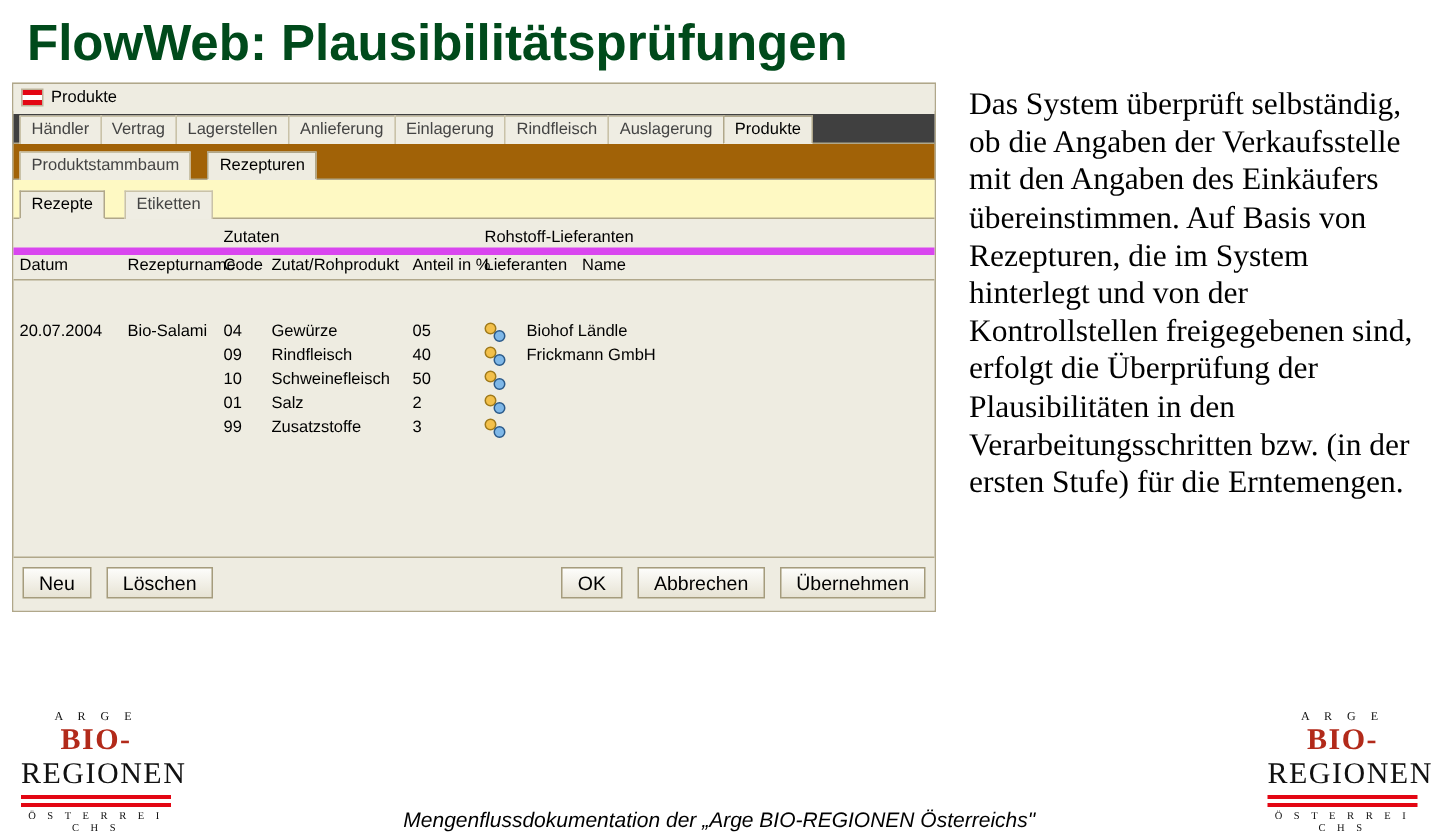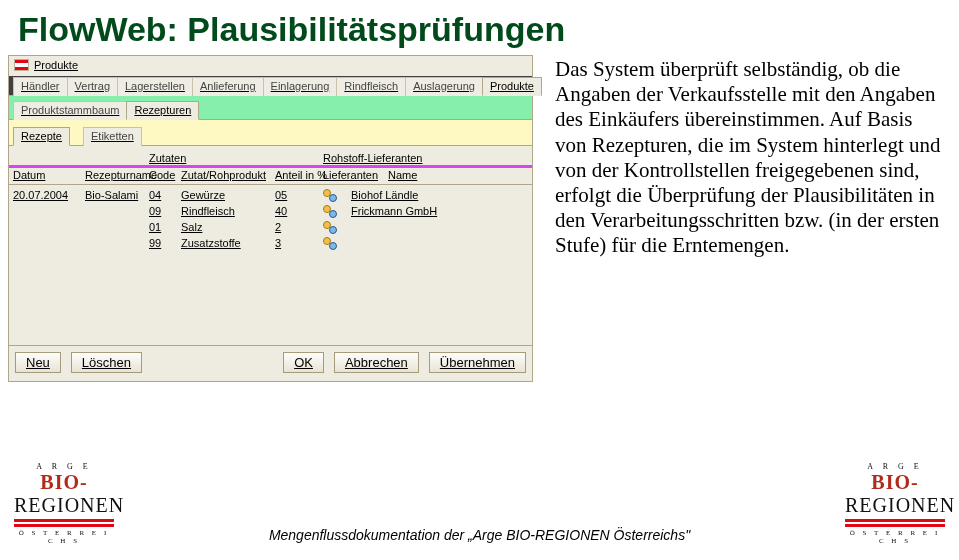--- a/index.html
+++ b/index.html
@@ -13,27 +13,26 @@
   }
   .title {
     color: #004a1b;
     font-size: 34px;
     font-weight: bold;
     padding: 10px 18px 6px 18px;
   }
   .content-row { display: flex; padding: 0 16px 0 8px; gap: 22px; }
   
   .app {
-    width: 525px;
+    width: 616px;
     background: #eeece1;
     border: 1px solid #b0a78a;
     font-size: 11px;
     color: #000;
     font-family: Tahoma, Verdana, sans-serif;
-    text-decoration: underline;
   }
   .app-header {
     display: flex; align-items: center; gap: 5px;
     padding: 3px 5px;
     background: #eeece1;
   }
   .bio-icon {
     width: 15px; height: 12px; display: inline-block;
     background: linear-gradient(to bottom,#e30613 0 33%,#fff 33% 66%,#e30613 66% 100%);
     border:1px solid #bdb39a;
@@ -59,45 +58,45 @@
   .tab.active {
     background: #eeece1;
     border-color: #b0a78a;
     color: #000;
     font-weight: normal;
     z-index: 2;
     top: 1px;
     border-bottom: 1px solid #eeece1;
   }
   .sub-tab-strip {
-    display: flex; gap: 0; padding: 4px 4px 0 4px;
-    border-bottom: 1px solid #b0a78a;
-    background:#86efac;
+    display: flex; gap: 12px; padding: 4px 4px 0 4px;
+    border-bottom: 1px solid #b0a78a;
+    background:#a16207;
   }
   .sub-tab-strip .tab { font-size: 11px; }
   .inner-tab-strip {
     display: flex; gap: 14px; padding: 6px 4px 0 4px;
     border-bottom: 1px solid #b0a78a;
     background:#fef9c3;
   }
   .inner-tab-strip .tab { font-size:11px; }
   .col-headers {
     display: flex; align-items: flex-end;
     padding: 6px 4px 1px 4px;
-    border-bottom: 3px solid #d946ef;
+    border-bottom: 5px solid #d946ef;
     background: #eeece1;
   }
   .col-headers .hlabel { color:#000; font-size:11px; }
   .sub-row {
     display: flex; align-items: center;
     padding: 1px 4px 3px 4px;
     border-bottom: 1px solid #b0a78a;
     background: #eeece1;
   }
-  .table-body { padding: 2px 4px 50px 4px; min-height: 160px; }
+  .table-body { padding: 2px 4px 50px 4px; min-height: 160px; margin-top: 24px; }
   .trow { display: flex; align-items: center; padding: 2px 0; }
   .cell { font-size: 11px; color:#000; }
   .c-date { width: 60px; }
   .c-recipe { width: 76px; padding-left: 12px; }
   .c-code { width: 32px; text-align:left;}
   .c-zutat { width: 94px; }
   .c-anteil { width: 48px; text-align:left;}
   .c-lief { width: 28px; display:flex; align-items:center; }
   .c-name { flex:1; }
   .pp { width:15px; height:12px; display:inline-block; position:relative;}
@@ -116,21 +115,21 @@
   .desc {
     flex: 1;
     font-family: "Times New Roman", Times, serif;
     font-size: 21px;
     line-height: 1.2;
     color: #000;
     padding-top: 2px;
   }
   
   .footer {
-    position: absolute; left: 0; right: 0; bottom: 15px;
+    position: absolute; left: 0; right: 0; bottom: 4px;
     display: flex; align-items: flex-end; justify-content: space-between;
     padding: 0 14px;
   }
   .logo {
     width: 100px;
     font-family: "Times New Roman", serif;
     font-size: 8px; text-align:center; color:#111;
   }
   .logo .arge{letter-spacing:4px;}
   .logo .bio{font-size:20px;letter-spacing:1px;}
@@ -205,20 +204,31 @@
       <div class="trow">
         <div class="cell c-date"></div>
         <div class="cell c-recipe"></div>
         <div class="cell c-code">09</div>
         <div class="cell c-zutat">Rindfleisch</div>
         <div class="cell c-anteil">40</div>
         <div class="cell c-lief">
             <span class="pp"></span>
           </div>
         <div class="cell c-name">Frickmann GmbH</div>
+      </div>
+      <div class="trow">
+        <div class="cell c-date"></div>
+        <div class="cell c-recipe"></div>
+        <div class="cell c-code">10</div>
+        <div class="cell c-zutat">Schweinefleisch</div>
+        <div class="cell c-anteil">50</div>
+        <div class="cell c-lief">
+            <span class="pp"></span>
+          </div>
+        <div class="cell c-name"></div>
       </div>
       <div class="trow">
         <div class="cell c-date"></div>
         <div class="cell c-recipe"></div>
         <div class="cell c-code">01</div>
         <div class="cell c-zutat">Salz</div>
         <div class="cell c-anteil">2</div>
         <div class="cell c-lief">
             <span class="pp"></span>
           </div>

